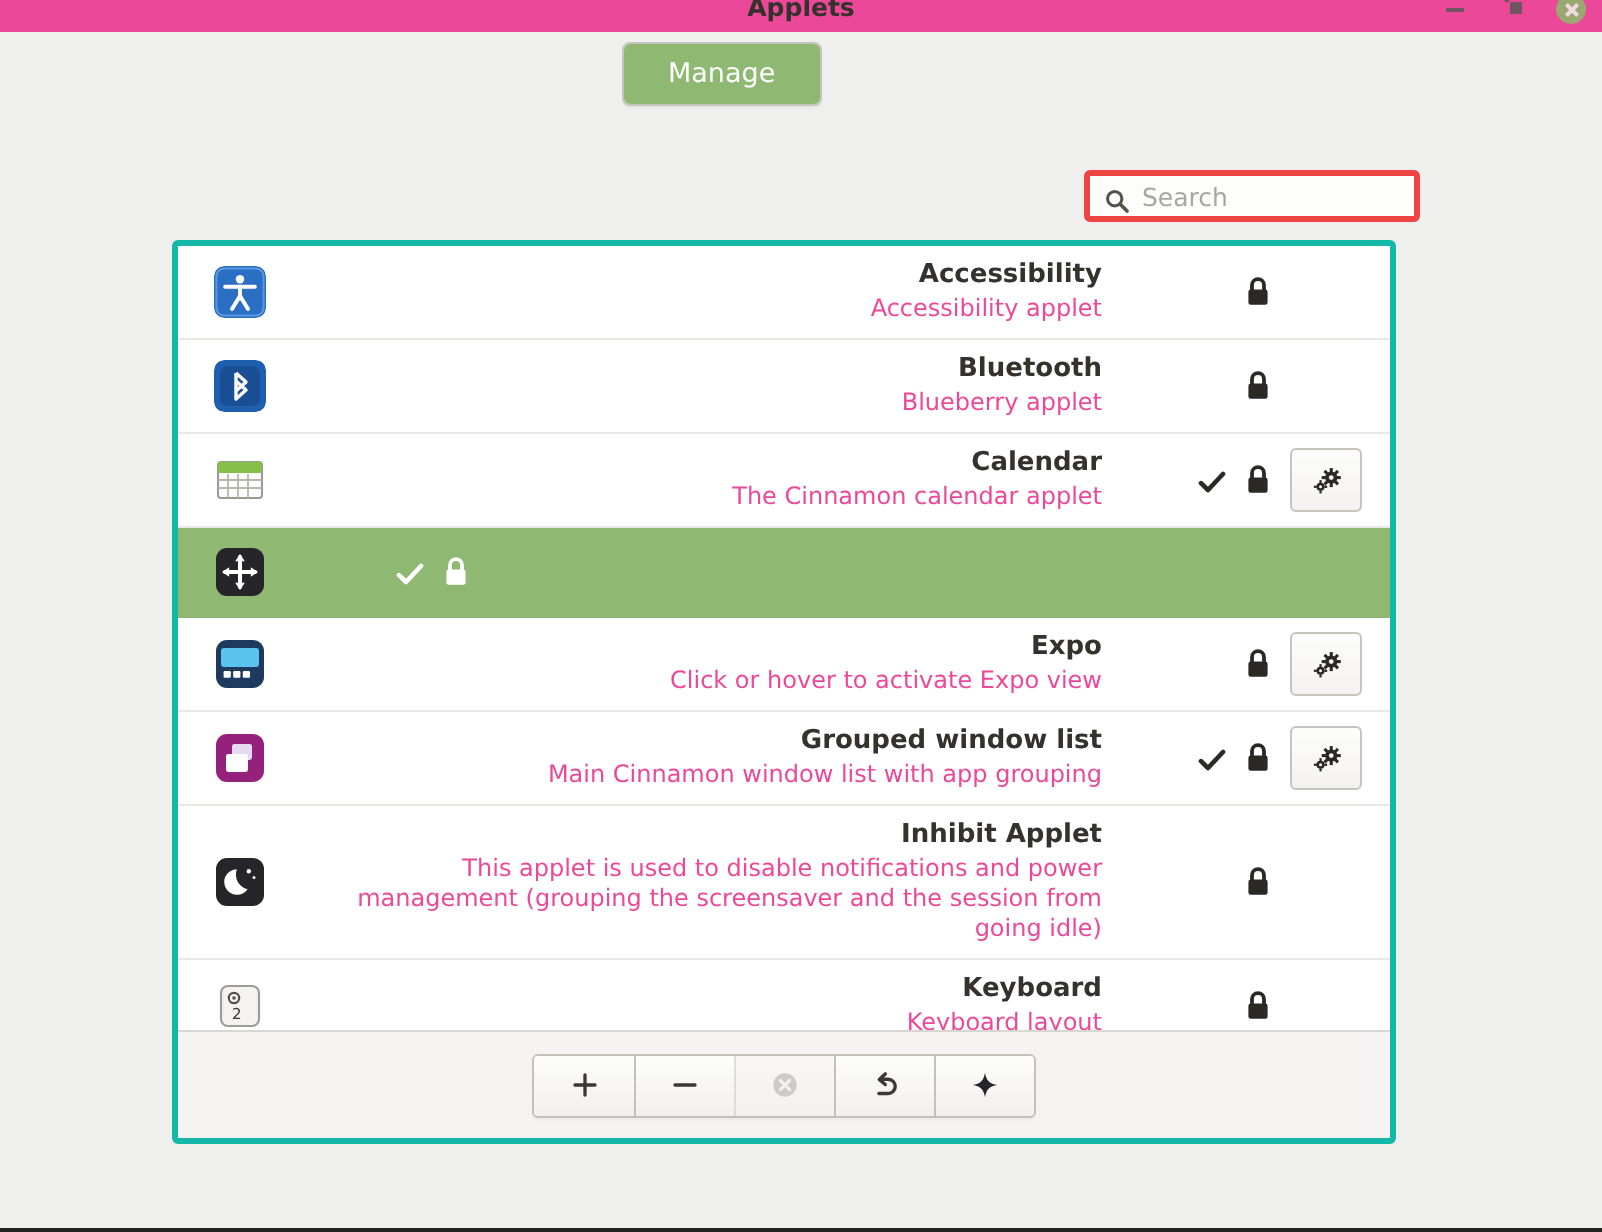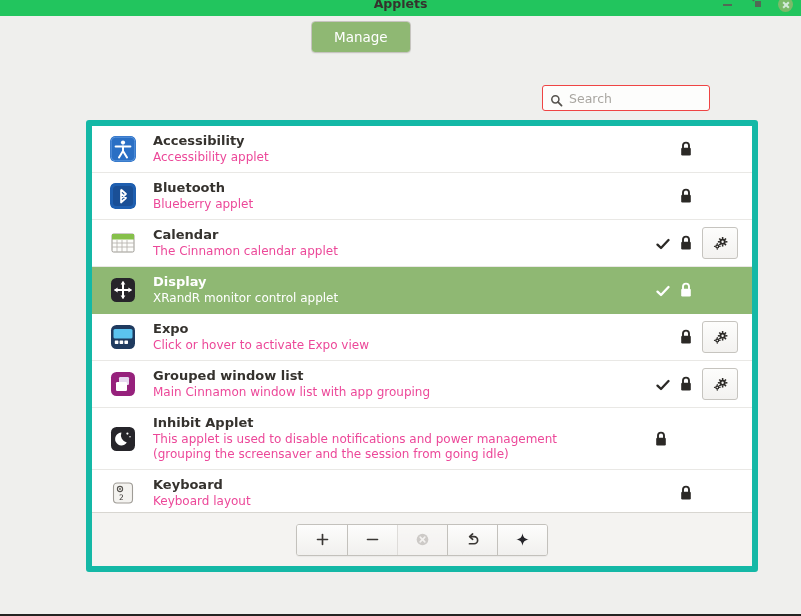--- a/index.html
+++ b/index.html
@@ -7,21 +7,21 @@
     width: 801px; height: 616px;
     background: #efefed;
     font-family: "DejaVu Sans", "Liberation Sans", sans-serif;
     overflow: hidden;
   }
   body { position: relative; }
 
   
   .titlebar {
     position: absolute; top: 0; left: 0; width: 801px; height: 16px;
-    background: #22c55e;
+    background: #ec4899;
   }
   .titlebar-title {
     position: absolute; top: -3px; left: 0; width: 801px;
     text-align: center;
     font-size: 12.5px; font-weight: bold; color: #35322e;
     line-height: 14px;
   }
   .win-controls {
     position: absolute; top: -4px; right: 7px;
     display: flex; align-items: center; gap: 12px;
@@ -74,42 +74,42 @@
   .tab + .tab { border-left: 1px solid #c6c4bf; }
   .tab.active {
     background: #8fb873; color: #ffffff;
   }
 
   
   .search-box {
     position: absolute; top: 85px; left: 542px;
     width: 168px; height: 26px;
     background: #fdfdfc;
-    border: 1px solid #ef4444;
+    border: 3px solid #ef4444;
     border-radius: 3px;
     display: flex; align-items: center;
     padding: 0 7px;
   }
   .search-icon { width: 13px; height: 13px; margin-right: 6px; flex: 0 0 auto; }
   .search-input {
     border: none; outline: none; background: transparent;
     font-family: inherit; font-size: 12.5px; color: #35322e;
     width: 100%;
   }
   .search-input::placeholder { color: #a9a6a1; }
 
   
   .list-frame {
     position: absolute; top: 120px; left: 86px;
-    width: 672px; height: 452px;
+    width: 612px; height: 452px;
     background: #ffffff;
-    border: 6px solid #14b8a6;
+    border: 3px solid #14b8a6;
     border-radius: 3px;
     overflow: hidden;
-    display: flex; flex-direction: column;
+    display: flex; flex-direction: column; text-align: right;
   }
   .list-scroll {
     flex: 1 1 auto; overflow: hidden; position: relative;
   }
   .row {
     display: flex; align-items: center;
     padding: 0 14px 0 18px;
     border-bottom: 1px solid #e9e8e5;
     background: #ffffff;
     min-height: 45px;
@@ -323,24 +323,20 @@
             <line x1="5.5" y1="13" x2="20.5" y2="13"></line>
           </g>
           <g fill="#ffffff">
             <polygon points="13,4 10.6,7.6 15.4,7.6"></polygon>
             <polygon points="13,22 10.6,18.4 15.4,18.4"></polygon>
             <polygon points="4,13 7.6,10.6 7.6,15.4"></polygon>
             <polygon points="22,13 18.4,10.6 18.4,15.4"></polygon>
           </g>
         </svg>
       </span>
-      <span class="row-text">
-        <span class="row-title" style="display:block">Display</span>
-        <span class="row-desc" style="display:block">XRandR monitor control applet</span>
-      </span>
       <span class="row-actions">
         <span class="check-mark">
           <svg viewBox="0 0 14 14" width="14" height="14">
             <path d="M1.5 7.6 L5 11 L12.5 3" fill="none" stroke="#ffffff" stroke-width="2.3" stroke-linecap="round" stroke-linejoin="round"></path>
           </svg>
         </span>
         <span class="lock-icon">
           <svg viewBox="0 0 14 16" width="14" height="16">
             <path d="M4 7 V4.6 a3 3 0 0 1 6 0 V7" fill="none" stroke="#ffffff" stroke-width="1.9"></path>
             <rect x="2.2" y="6.8" width="9.6" height="7.6" rx="1.2" fill="#ffffff"></rect>

